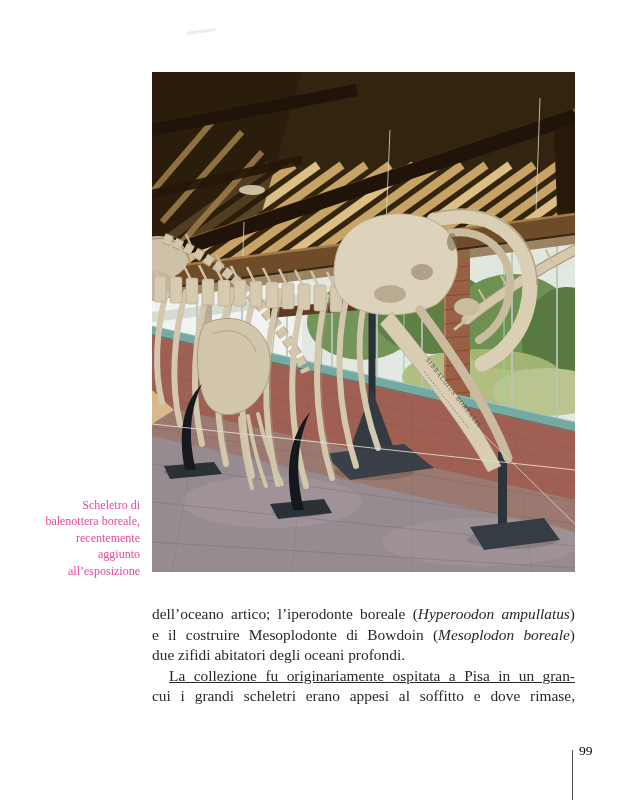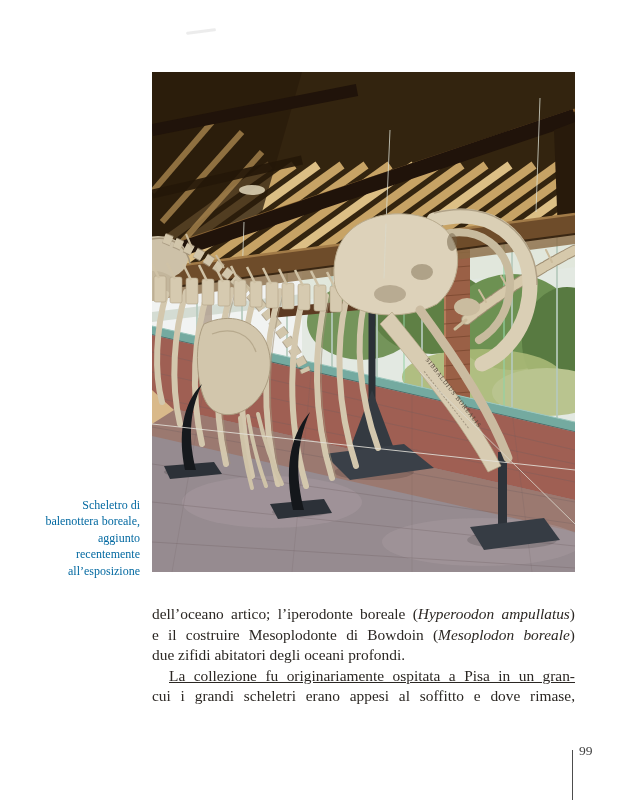--- a/index.html
+++ b/index.html
@@ -3,29 +3,29 @@
 <meta charset="utf-8">
 <style>
   html,body{margin:0;padding:0;background:#fff;}
   .page{position:relative;width:628px;height:800px;background:#ffffff;overflow:hidden;
         font-family:"Liberation Serif","DejaVu Serif",serif;}
   .artifact{position:absolute;left:186px;top:30px;width:30px;height:3px;background:#dcdcdc;
             opacity:.55;transform:rotate(-7deg);border-radius:2px;}
   figure.photo{position:absolute;left:152px;top:72px;width:423px;height:500px;margin:0;}
   figure.photo svg{display:block;width:100%;height:100%;}
   .caption{position:absolute;left:14px;top:497px;width:126px;text-align:right;
-           font-size:12px;line-height:16.4px;color:#0369a1;}
+           font-size:12px;line-height:16.4px;color:#ec4899;}
   .bodytext{position:absolute;left:152px;top:604px;width:423px;font-size:15.4px;
             line-height:20.6px;color:#2b2723;}
   .bodytext p{margin:0;text-align:justify;text-align-last:justify;}
   .bodytext p.end{text-align-last:left;}
   .bodytext p.indent{text-indent:17px;text-decoration:underline;}
   .bodytext em{font-style:italic;}
   .footer-rule{position:absolute;left:572px;top:750px;width:1px;height:50px;background:#4d4d4d;}
-  .pagenum{position:absolute;left:579px;top:743px;font-size:13.5px;color:#404040;}
+  .pagenum{position:absolute;left:579px;top:743px;font-size:13.5px;color:#000000;}
 </style>
 </head>
 <body>
 
 <div class="page">
 
   <div class="artifact"></div>
 
   <figure class="photo">
     <svg viewBox="0 0 423 500" preserveAspectRatio="none">
@@ -311,22 +311,22 @@
         <line x1="0" y1="352" x2="423" y2="398" stroke="#e4e2da" stroke-width="1" opacity="0.85"></line>
         <line x1="268" y1="300" x2="423" y2="452" stroke="#dcdacf" stroke-width="1" opacity="0.8"></line>
         <line x1="234" y1="152" x2="232" y2="206" stroke="#d9ddd2" stroke-width="0.8" opacity="0.7"></line>
       </g>
     </svg>
   </figure>
 
   <aside class="caption">
     <div>Scheletro di</div>
     <div>balenottera boreale,</div>
+    <div>recentemente</div>
     <div>aggiunto</div>
-    <div>recentemente</div>
     <div>all’esposizione</div>
   </aside>
 
   <main class="bodytext">
     <p><span>dell’oceano artico; l’iperodonte boreale (</span><em>Hyperoodon ampullatus</em><span>)</span></p>
     <p><span>e il costruire Mesoplodonte di Bowdoin (</span><em>Mesoplodon boreale</em><span>)</span></p>
     <p class="end"><span>due zifidi abitatori degli oceani profondi.</span></p>
     <p class="indent"><span>La collezione fu originariamente ospitata a Pisa in un gran-</span></p>
     <p><span>cui i grandi scheletri erano appesi al soffitto e dove rimase,</span></p>
   </main>

